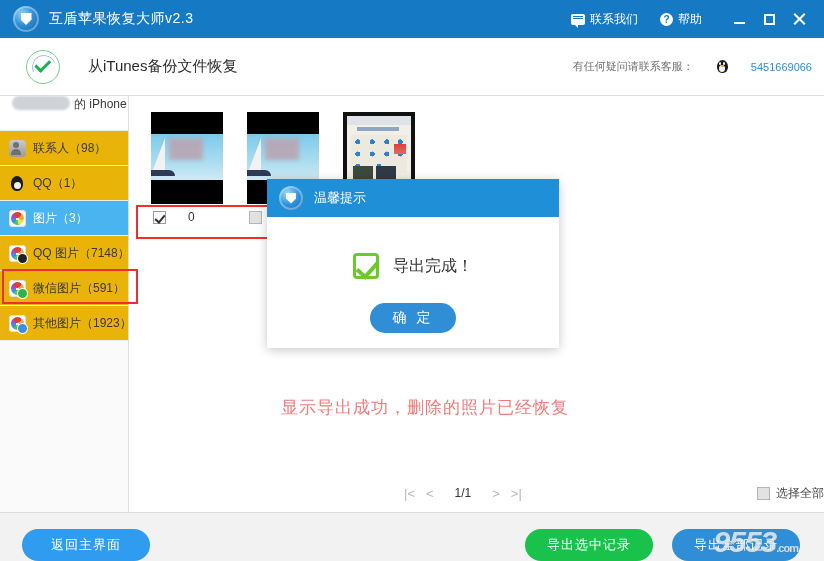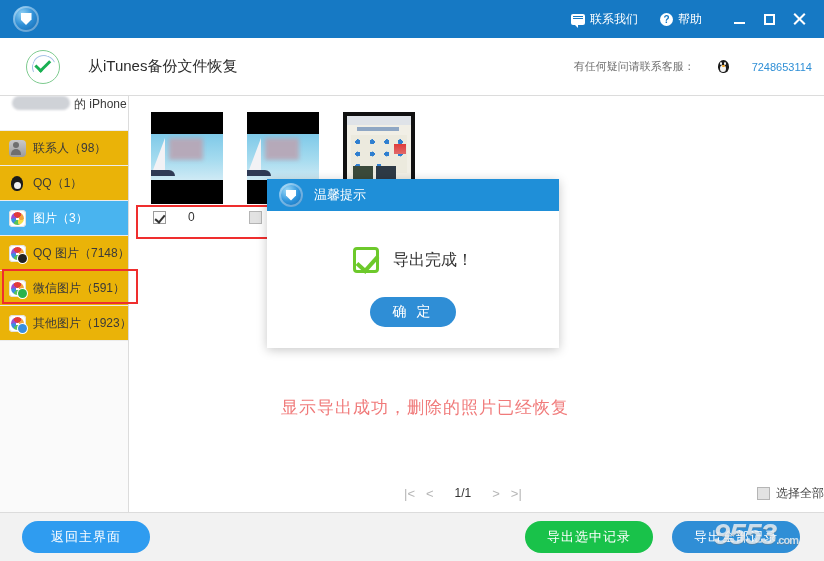--- a/index.html
+++ b/index.html
@@ -334,21 +334,21 @@
   .pg-num { font-size: 12px; color: #333; margin: 0 10px; }
   .selall {
     margin-left: auto; display: flex; align-items: center;
     gap: 6px; font-size: 12px; color: #444; cursor: pointer; white-space: nowrap;
   }
 
   
   .footer {
     position: absolute; left: 0; top: 512px; width: 824px; height: 49px;
     background: #f2f2f2; border-top: 1px solid #dcdcdc;
-    display: flex; align-items: center;
+    display: flex; align-items: flex-end;
   }
   .btn {
     border: none; cursor: pointer; color: #fff; font-size: 13px;
     border-radius: 18px; white-space: nowrap;
     font-family: "Liberation Sans", sans-serif;
   }
   .btn-back {
     width: 128px; height: 32px; margin-left: 22px;
     background: #2f9cf0; letter-spacing: 1px;
   }
@@ -372,21 +372,21 @@
   }
   .watermark .tail { font-size: 11px; font-style: normal; }
 
   
   .modal {
     position: absolute; left: 267px; top: 179px;
     width: 292px; height: 169px; background: #ffffff;
     box-shadow: 0 2px 10px rgba(0,0,0,0.22);
   }
   .modal-head {
-    height: 32px; background: #1f8fd8; display: flex; align-items: center;
+    height: 38px; background: #1f8fd8; display: flex; align-items: center;
   }
   .modal-logo {
     width: 24px; height: 24px; margin-left: 12px; border-radius: 50%;
     background: radial-gradient(circle at 35% 30%, #9ddaf8 0%, #2f95dd 48%, #0c63ad 100%);
     box-shadow: inset 0 0 0 2px rgba(255,255,255,0.35);
     display: flex; align-items: center; justify-content: center; flex: none;
   }
   .modal-logo .shield {
     width: 10px; height: 11px; background: #ffffff;
     clip-path: polygon(50% 100%, 0% 55%, 0% 0%, 100% 0%, 100% 55%);
@@ -419,20 +419,21 @@
 </style>
 </head>
 <body>
 
 <div id="app">
 
   <div class="titlebar">
     <div class="app-logo">
       <div class="shield"></div>
     </div>
+    <div class="app-title">互盾苹果恢复大师v2.3</div>
 
     <div class="tb-right">
       <div class="tb-link">
         <span class="ico-chat"></span>
         <span>联系我们</span>
       </div>
       <div class="tb-link">
         <span class="ico-help">?</span>
         <span>帮助</span>
       </div>
@@ -458,21 +459,21 @@
     <div class="header-title">从iTunes备份文件恢复</div>
     <div class="header-right">
       <span>有任何疑问请联系客服：</span>
       <span class="qq-penguin">
         <span class="body"></span>
           <span class="belly"></span>
         <span class="eye l"></span>
           <span class="eye r"></span>
           <span class="beak"></span>
       </span>
-      <span class="hotline">7248653114</span>
+      <span class="hotline">5451669066</span>
     </div>
   </div>
 
   <div class="sidebar">
     <div class="first-item">
       <span class="blur-bar"></span>
       <span>的 iPhone</span>
     </div>
 
     <div class="side-item">

